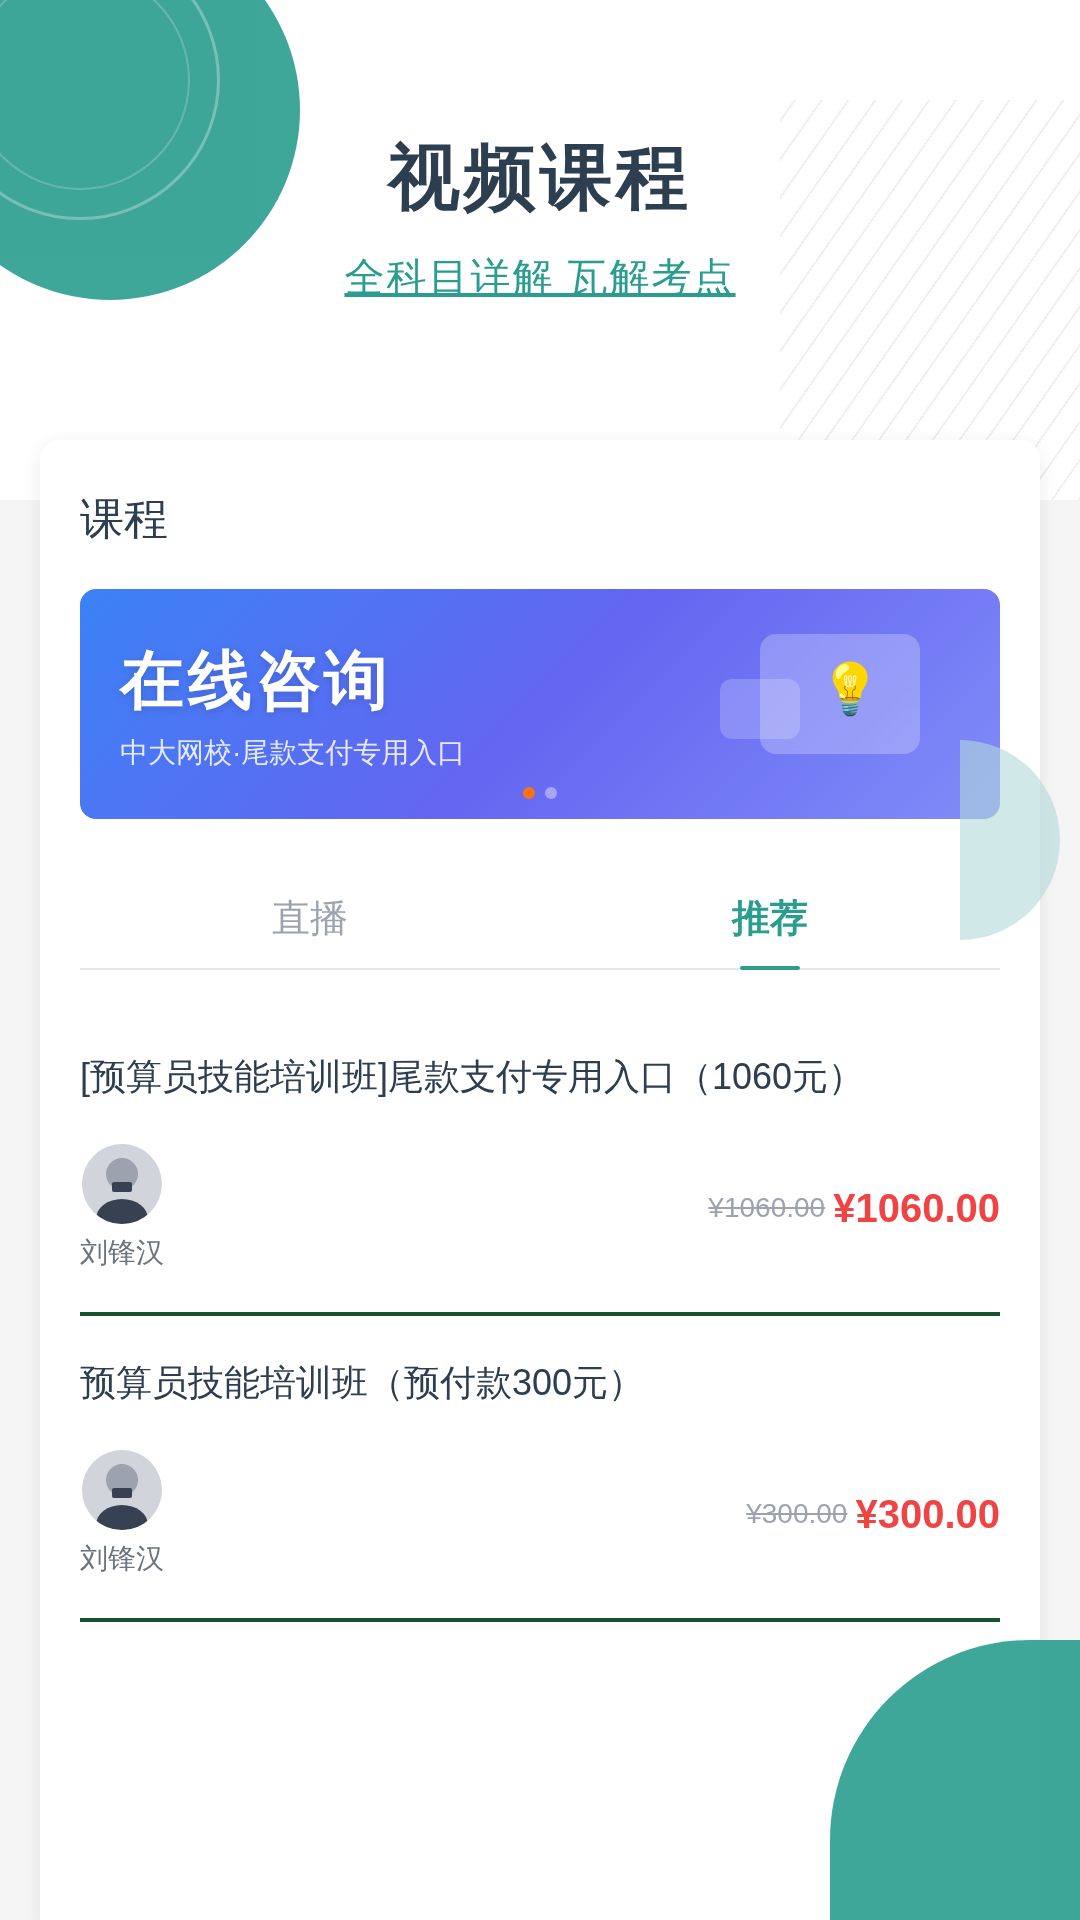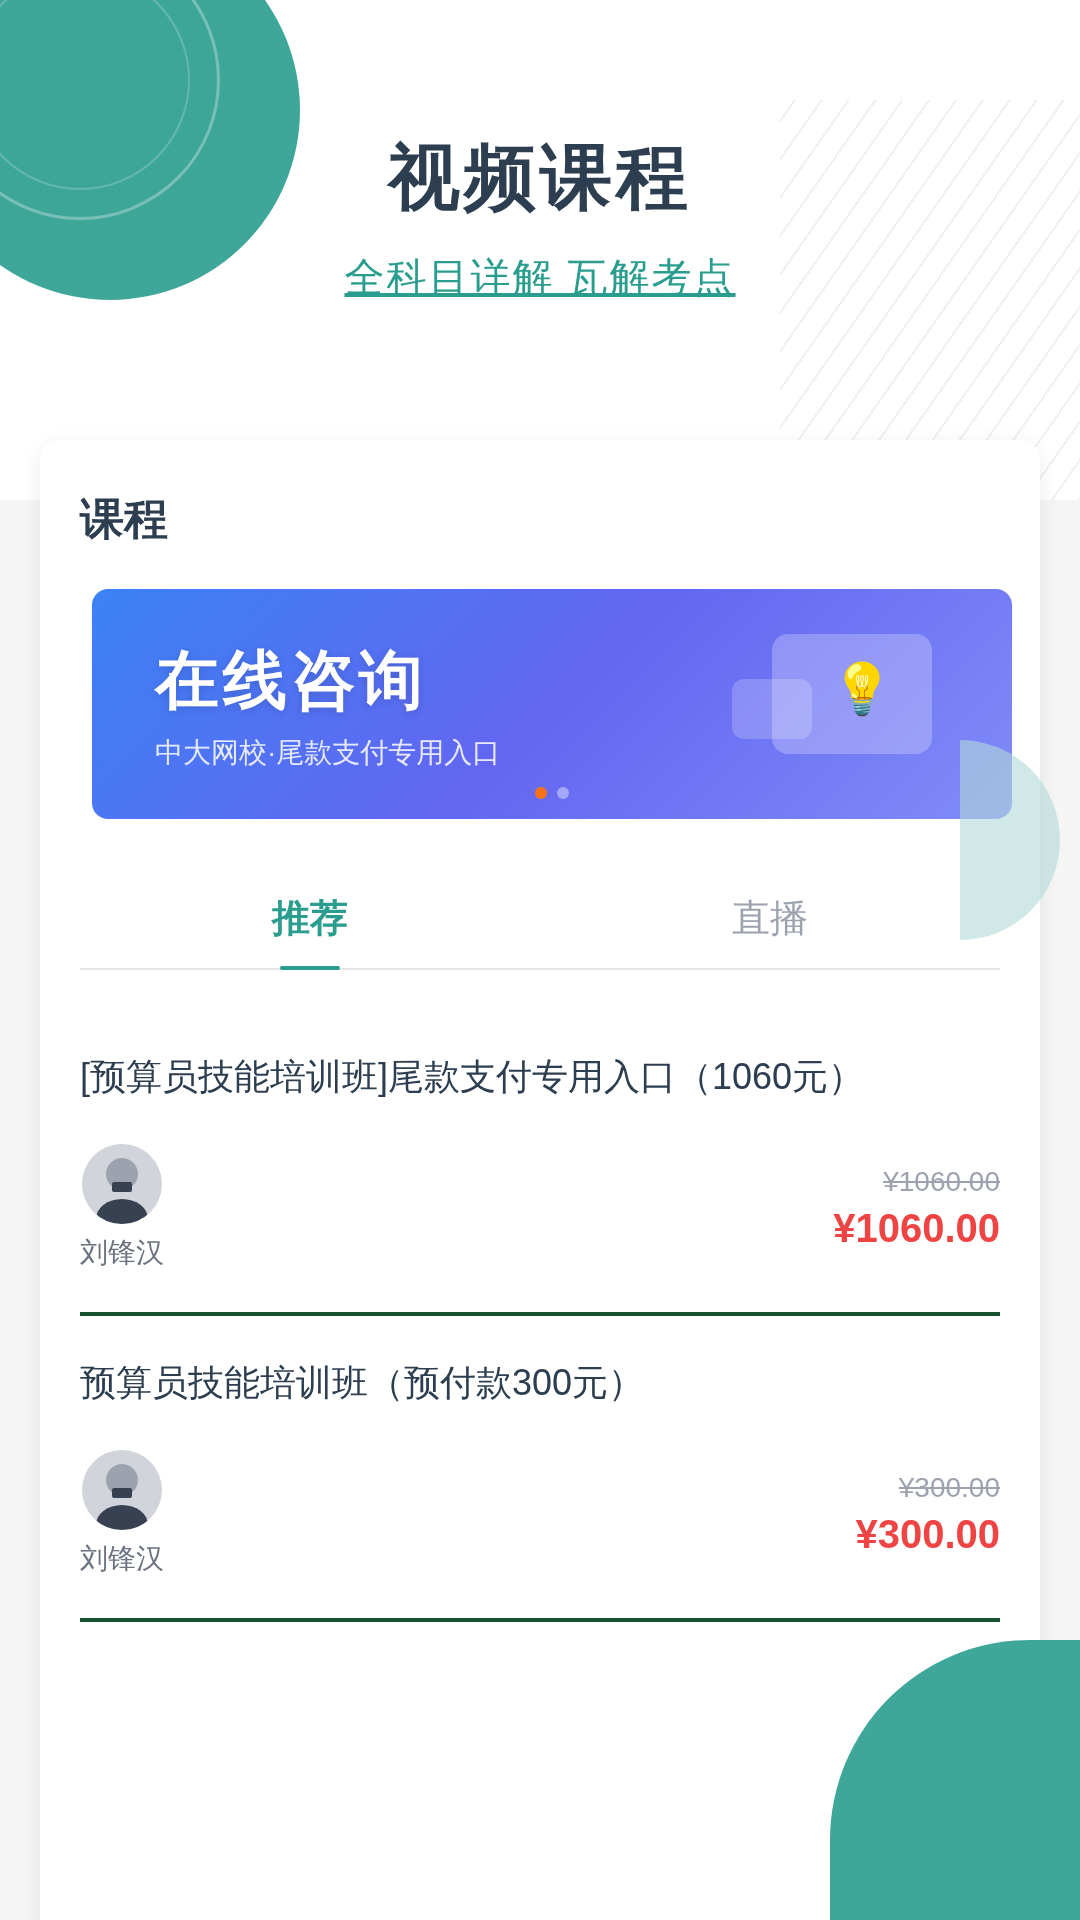--- a/index.html
+++ b/index.html
@@ -112,37 +112,36 @@
       margin: 0 40px;
       border-radius: 20px;
       box-shadow: 0 4px 20px rgba(0,0,0,0.08);
       margin-top: -60px;
       padding: 50px 40px;
       min-height: 1500px;
     }
 
     .section-title {
       font-size: 44px;
-      font-weight: 700;
+      font-weight: 400;
       color: #2c3e50;
       margin-bottom: 40px;
     }
 
     .banner {
       width: 100%;
       height: 230px;
       border-radius: 16px;
       background: linear-gradient(135deg, #3b82f6 0%, #6366f1 50%, #818cf8 100%);
       position: relative;
       overflow: hidden;
       margin-bottom: 50px;
       display: flex;
       align-items: center;
-      padding: 30px 63px;
-      margin-left: 12px;
+      padding: 30px 40px;
     }
 
     .banner-text-block {
       flex: 1;
       z-index: 2;
     }
 
     .banner-main-text {
       font-size: 64px;
       font-weight: 800;
@@ -291,22 +290,22 @@
       justify-content: center;
     }
 
     .teacher-name {
       font-size: 28px;
       color: #6b7280;
     }
 
     .price-block {
       display: flex;
-      flex-direction: column;
-      align-items: flex-end;
+      flex-direction: row;
+      align-items: center;
       gap: 8px;
     }
 
     .original-price {
       font-size: 28px;
       color: #9ca3af;
       text-decoration: line-through;
     }
 
     .current-price {
@@ -366,22 +365,22 @@
       <div class="chat-bubble-small"></div>
       <div class="lightbulb">💡</div>
     </div>
     <div class="dot-indicator">
       <div class="dot active"></div>
       <div class="dot"></div>
     </div>
   </div>
 
   <div class="tabs">
+    <div class="tab">直播</div>
     <div class="tab active">推荐</div>
-    <div class="tab">直播</div>
   </div>
 
   <div>
 
     <div class="course-item">
       <div class="course-title">[预算员技能培训班]尾款支付专用入口（1060元）</div>
       <div class="course-meta">
         <div class="teacher-info">
           <div class="teacher-avatar">
             <svg width="80" height="80" viewBox="0 0 80 80">

